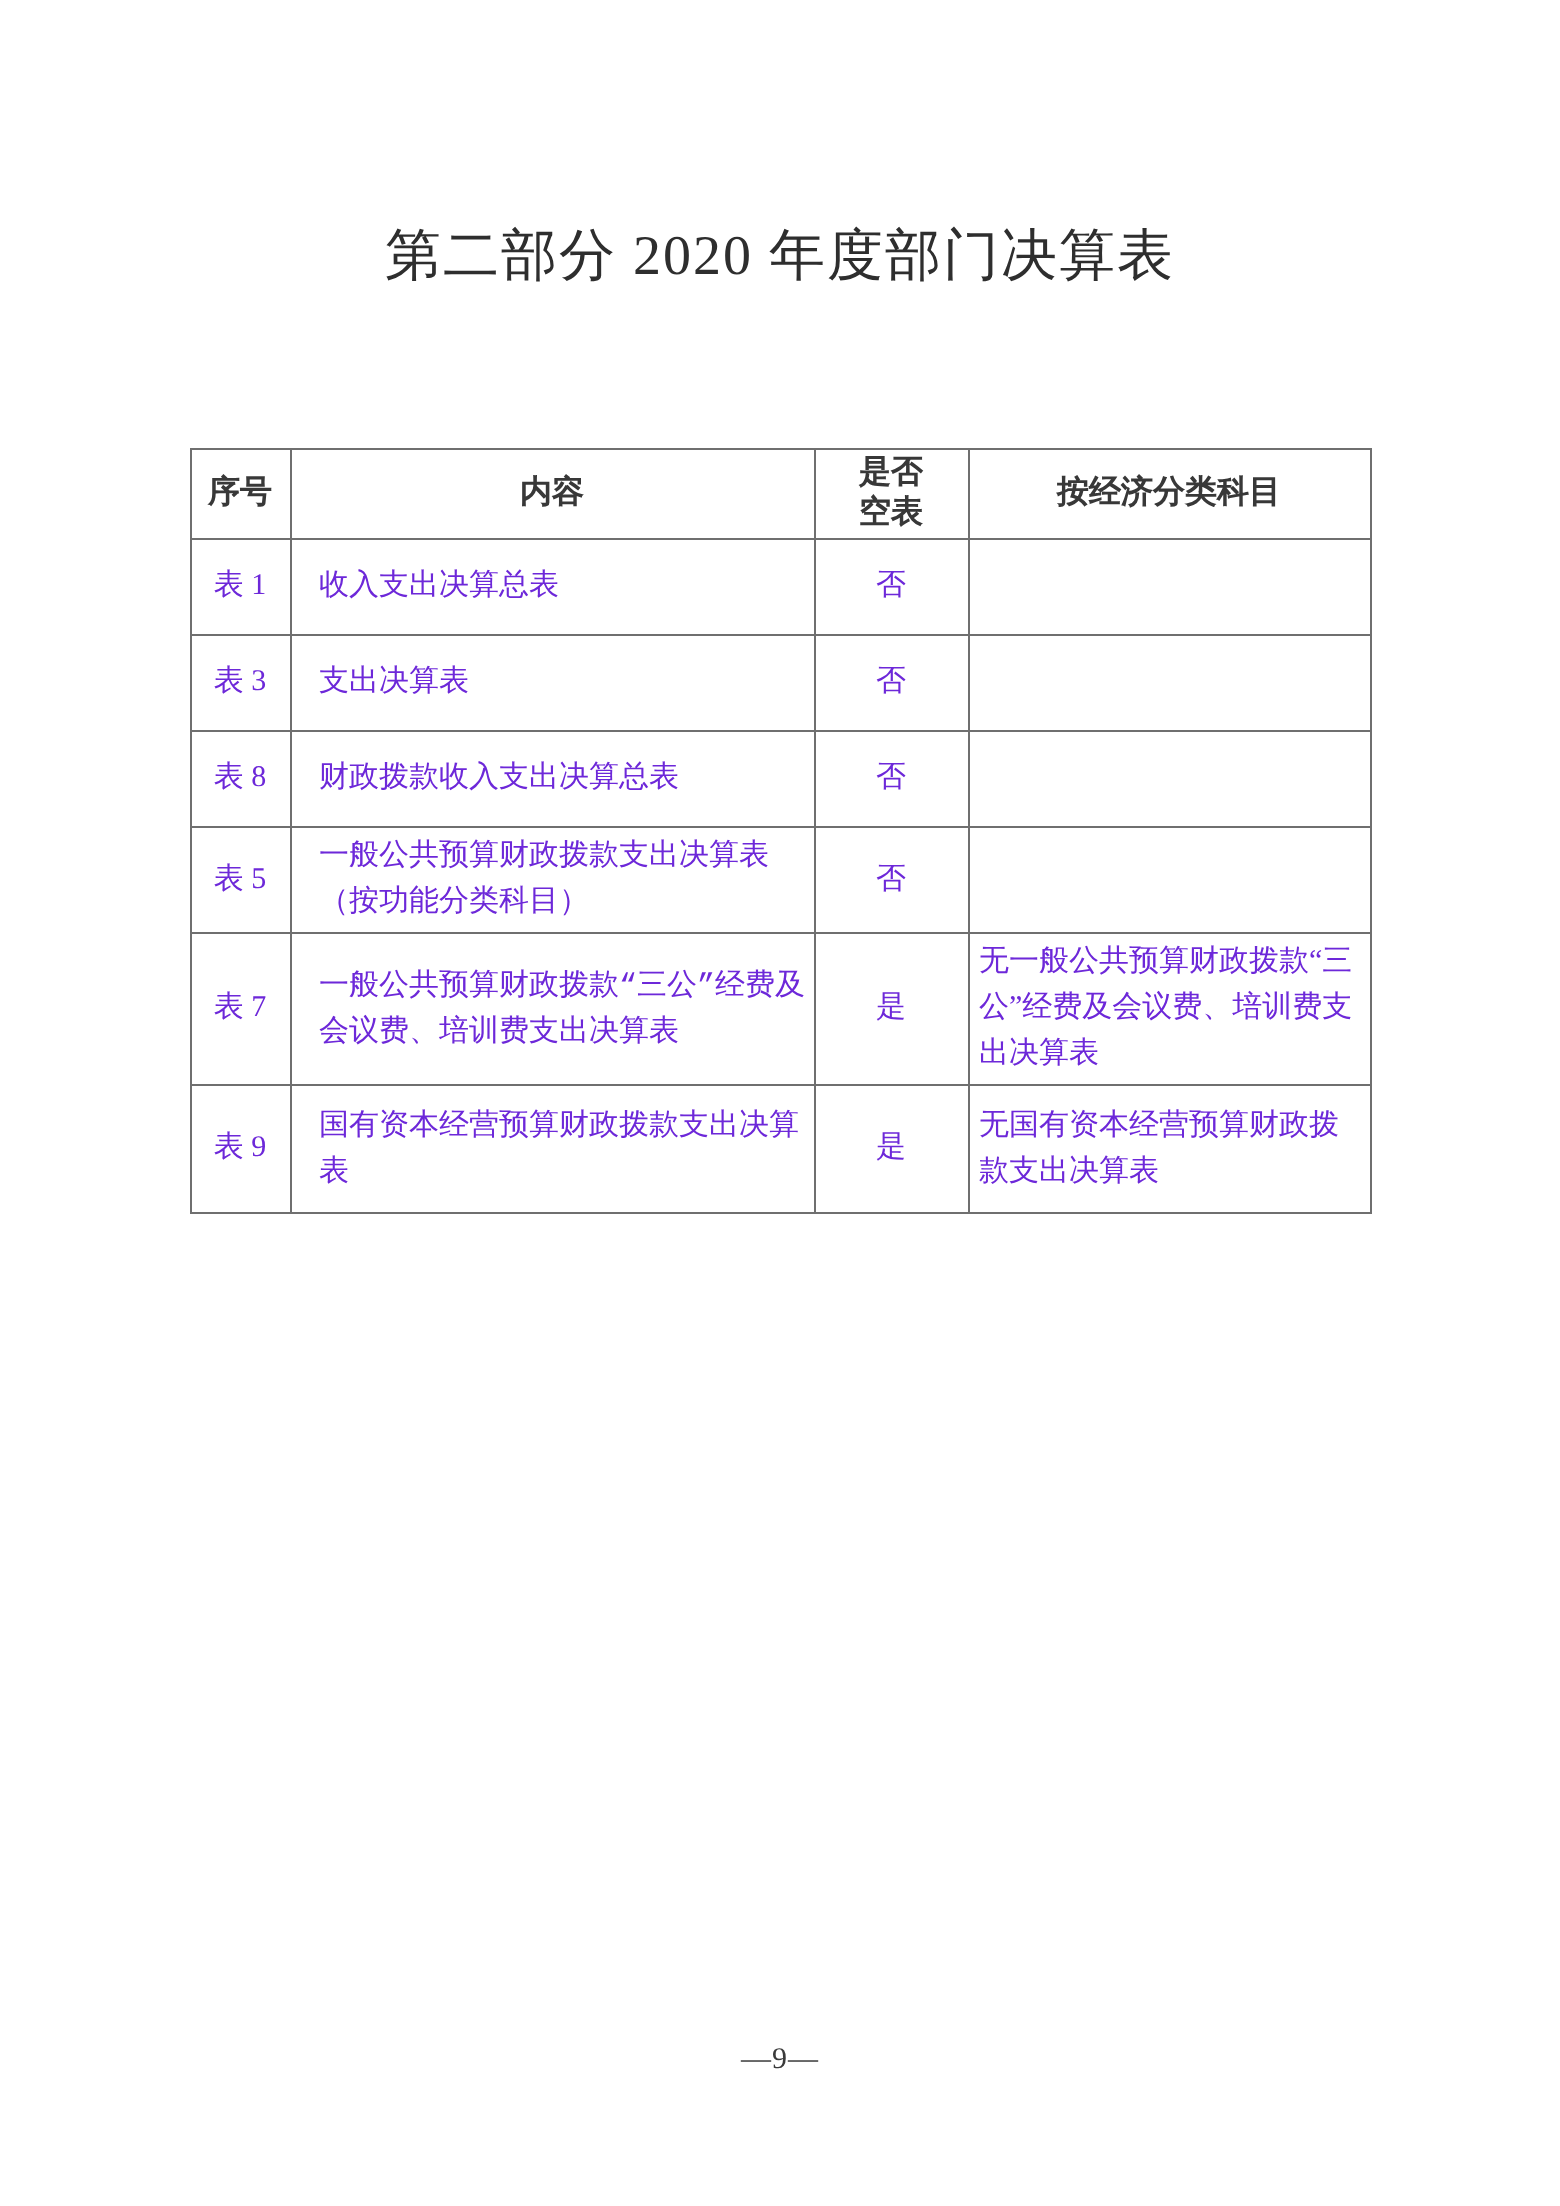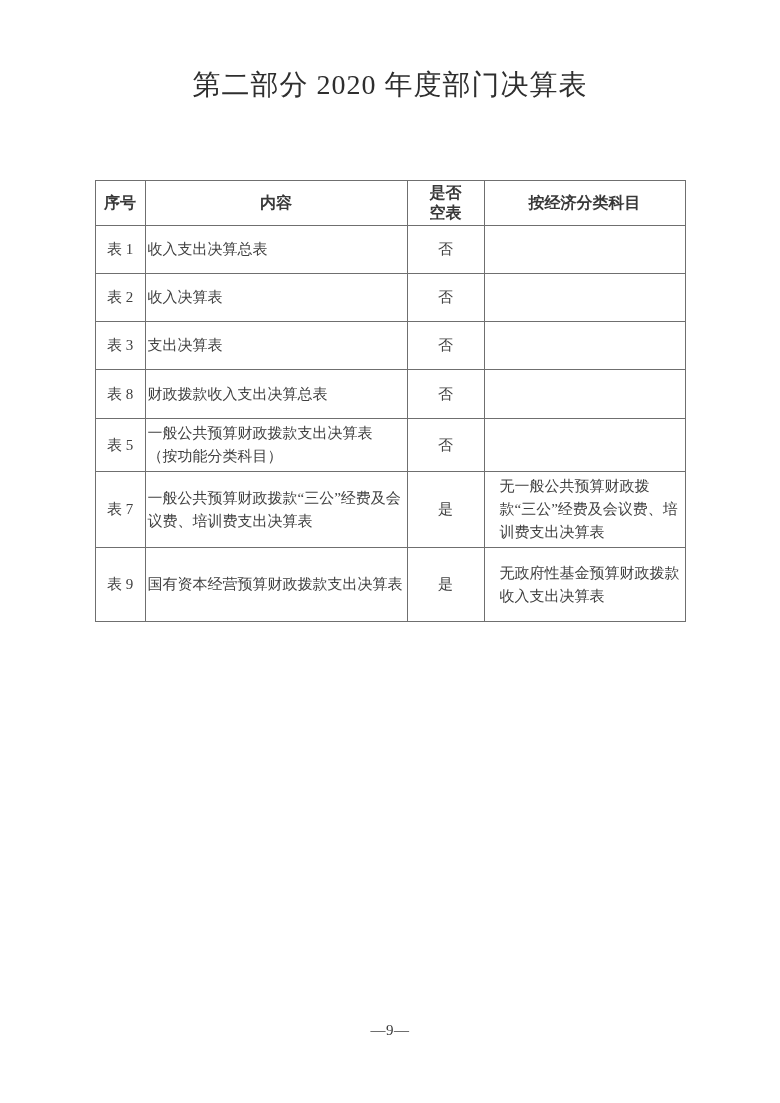--- a/index.html
+++ b/index.html
@@ -11,21 +11,21 @@
     position: relative;
     width: 780px;
     height: 1103px;
     background: #ffffff;
     font-family: "Liberation Serif", serif;
     color: #333333;
     overflow: hidden;
   }
   .title {
     margin: 0;
-    padding-top: 68px;
+    padding-top: 112px;
     text-align: center;
     font-family: "Liberation Serif", serif;
     font-size: 28px;
     font-weight: normal;
     line-height: 34px;
     letter-spacing: 1px;
     color: #2e2e2e;
   }
   table.summary-table {
     width: 590px;
@@ -48,28 +48,28 @@
     font-weight: bold;
     font-size: 16px;
     line-height: 20px;
     text-align: center;
     color: #383838;
     padding: 2px;
   }
   .summary-table td {
     font-size: 15px;
     line-height: 23px;
-    color: #404040;
+    color: #6d28d9;
     padding: 3px 4px;
     margin-left: 12px;
   }
   td.cell-serial { text-align: center; padding: 3px 2px; }
-  td.cell-content { text-align: left; padding-left: 2px; }
+  td.cell-content { text-align: left; padding-left: 14px; font-family: Liberation Mono, monospace; }
   td.cell-empty  { text-align: center; }
-  td.cell-reason { text-align: left; padding-left: 15px; }
+  td.cell-reason { text-align: left; padding-left: 5px; }
   thead tr { height: 44px; }
   tbody tr { height: 48px; }
   tbody tr:nth-child(4) { height: 49px; }
   tbody tr:nth-child(5) { height: 50px; }
   tbody tr:nth-child(6) { height: 64px; }
   tbody tr:nth-child(7) { height: 74px; }
   tbody tr:nth-child(8) { height: 52px; }
   tbody tr:nth-child(9) { height: 56px; }
   .page-number {
     position: absolute;
@@ -106,26 +106,20 @@
       </tr>
     </thead>
     <tbody id="table-body">
         <tr>
           <td class="cell-serial">表 1</td>
           <td class="cell-content">收入支出决算总表</td>
           <td class="cell-empty">否</td>
           <td class="cell-reason"></td>
         </tr>
         <tr>
-          <td class="cell-serial">表 2</td>
-          <td class="cell-content">收入决算表</td>
-          <td class="cell-empty">否</td>
-          <td class="cell-reason"></td>
-        </tr>
-        <tr>
           <td class="cell-serial">表 3</td>
           <td class="cell-content">支出决算表</td>
           <td class="cell-empty">否</td>
           <td class="cell-reason"></td>
         </tr>
         <tr>
           <td class="cell-serial">表 8</td>
           <td class="cell-content">财政拨款收入支出决算总表</td>
           <td class="cell-empty">否</td>
           <td class="cell-reason"></td>
@@ -140,20 +134,20 @@
         <tr>
           <td class="cell-serial">表 7</td>
           <td class="cell-content">一般公共预算财政拨款“三公”经费及会议费、培训费支出决算表</td>
           <td class="cell-empty">是</td>
           <td class="cell-reason">无一般公共预算财政拨款“三公”经费及会议费、培训费支出决算表</td>
         </tr>
         <tr>
           <td class="cell-serial">表 9</td>
           <td class="cell-content">国有资本经营预算财政拨款支出决算表</td>
           <td class="cell-empty">是</td>
-          <td class="cell-reason">无政府性基金预算财政拨款收入支出决算表</td>
+          <td class="cell-reason">无国有资本经营预算财政拨款支出决算表</td>
         </tr>
       </tbody>
   </table>
 
   <div class="page-number">—9—</div>
 
 </div>
 
 </body></html>

